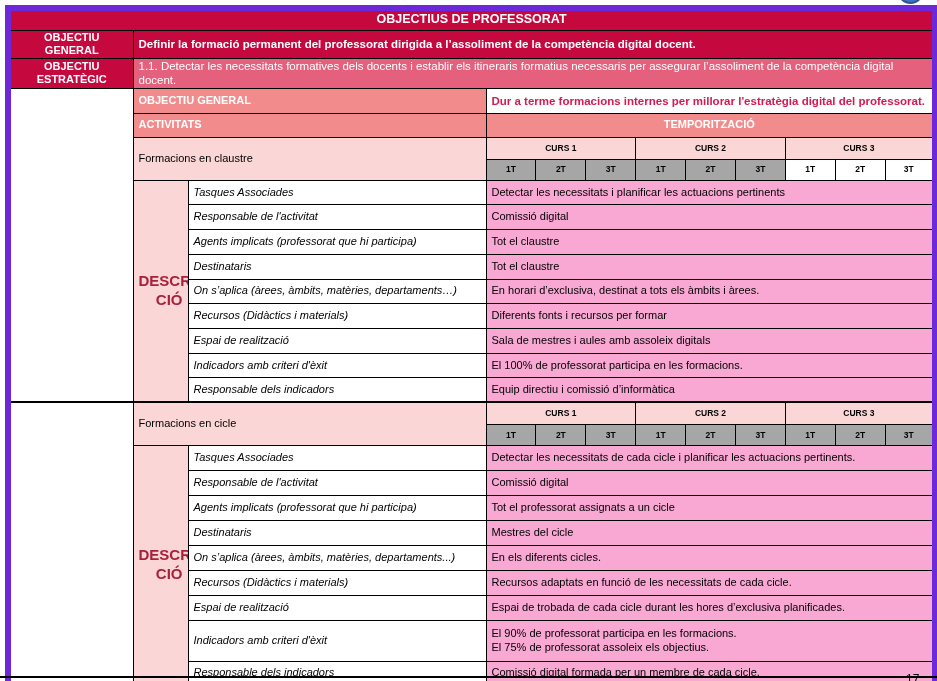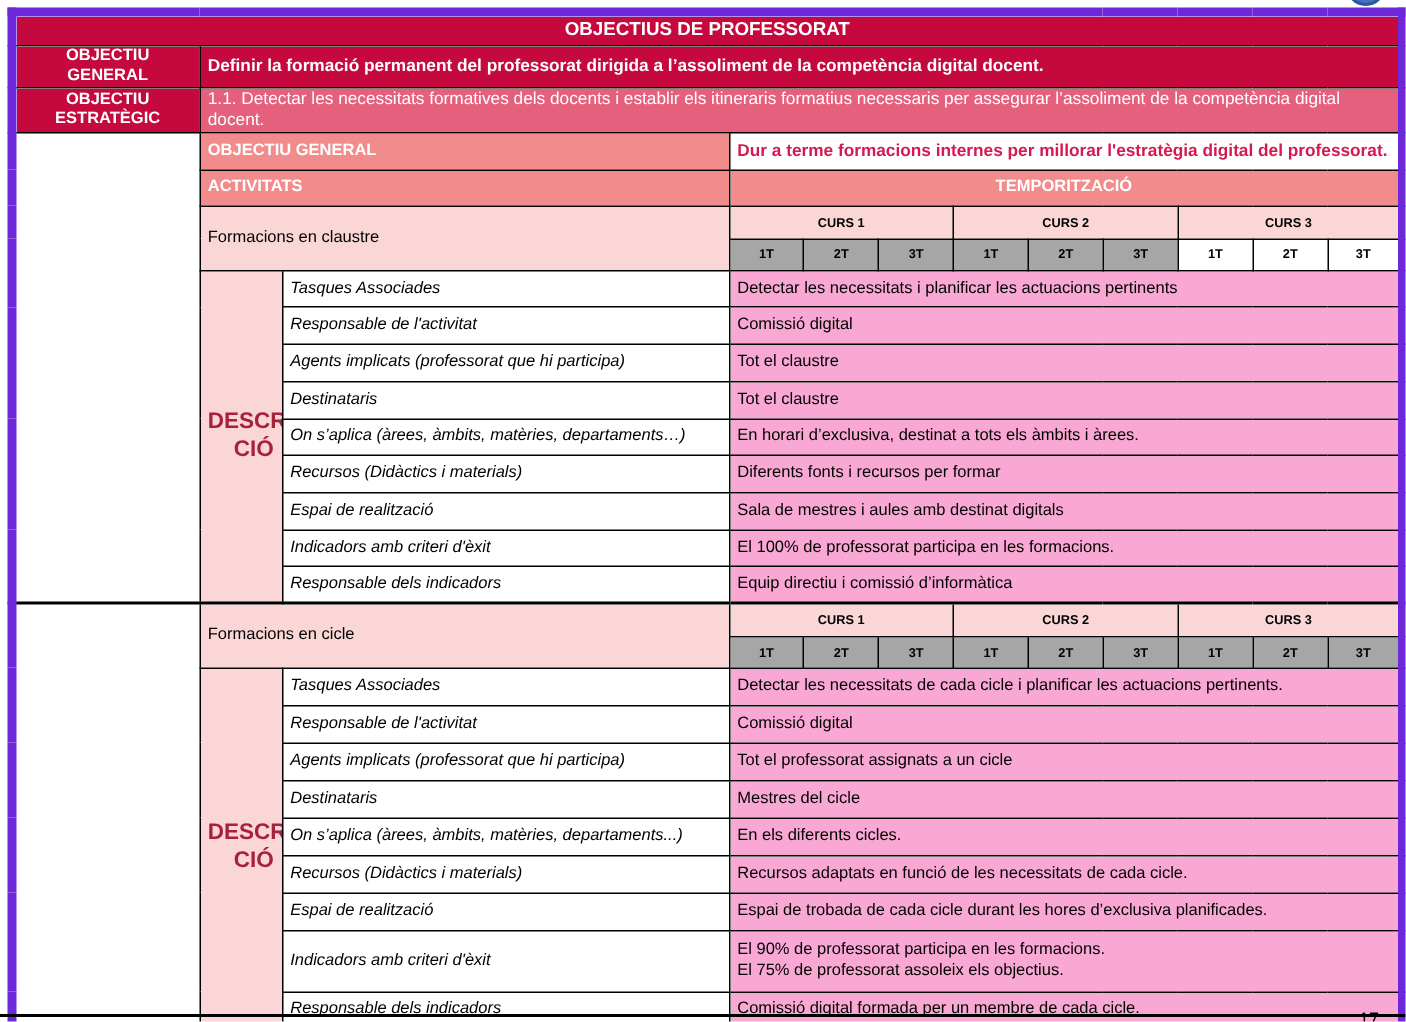--- a/index.html
+++ b/index.html
@@ -154,21 +154,21 @@
   <tr class="hd">
     <td class="lbl">On s’aplica (àrees, àmbits, matèries, departaments…)</td>
     <td class="val" colspan="9">En horari d’exclusiva, destinat a tots els àmbits i àrees.</td>
   </tr>
   <tr class="hd">
     <td class="lbl">Recursos (Didàctics i materials)</td>
     <td class="val" colspan="9">Diferents fonts i recursos per formar</td>
   </tr>
   <tr class="hd">
     <td class="lbl">Espai de realització</td>
-    <td class="val" colspan="9">Sala de mestres i aules amb destinat digitals</td>
+    <td class="val" colspan="9">Sala de mestres i aules amb assoleix digitals</td>
   </tr>
   <tr class="hd">
     <td class="lbl">Indicadors amb criteri d'èxit</td>
     <td class="val" colspan="9">El 100% de professorat participa en les formacions.</td>
   </tr>
   <tr class="hd">
     <td class="lbl">Responsable dels indicadors</td>
     <td class="val" colspan="9">Equip directiu i comissió d’informàtica</td>
   </tr>
 

